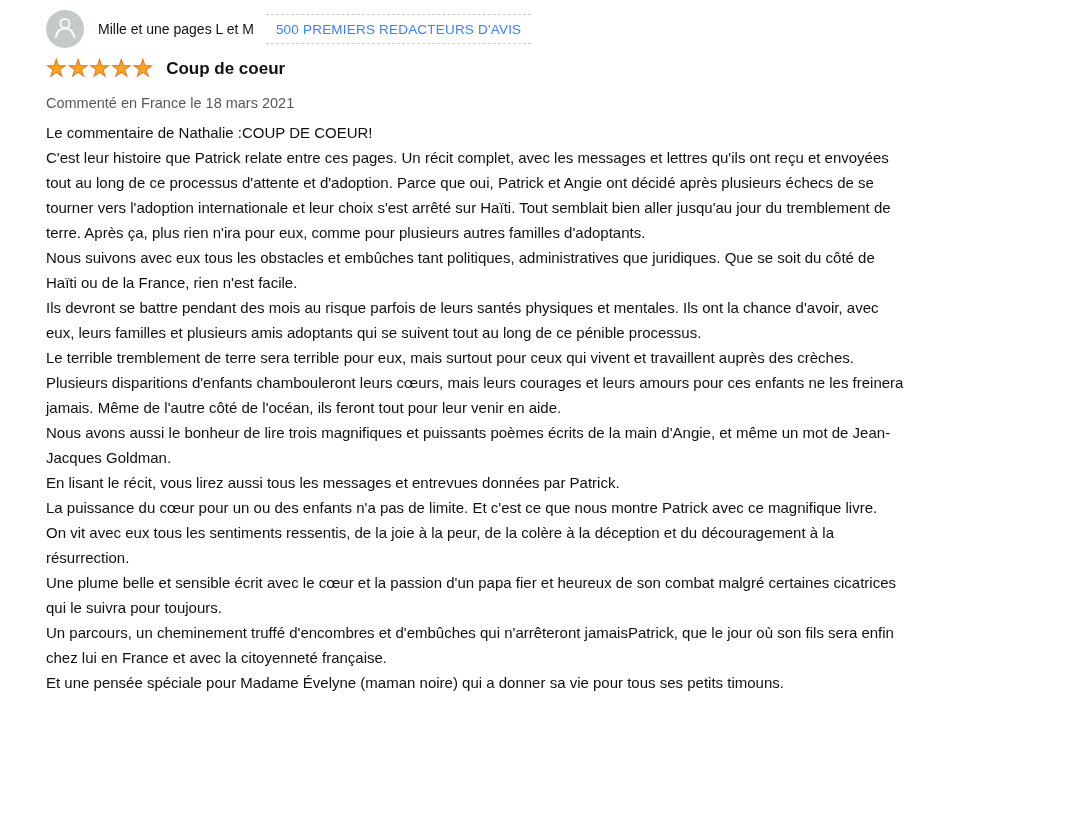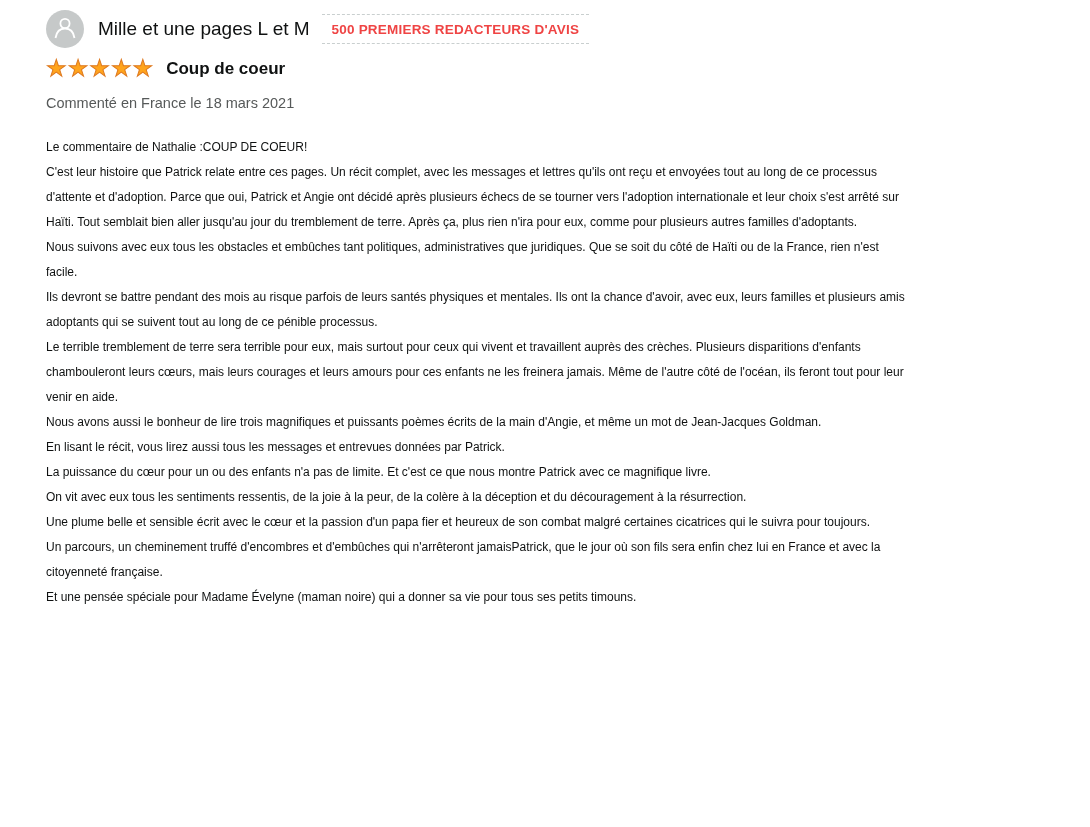--- a/index.html
+++ b/index.html
@@ -25,34 +25,34 @@
     height: 38px;
     border-radius: 50%;
     background: #c6c9c9;
     display: flex;
     align-items: center;
     justify-content: center;
     flex: 0 0 auto;
   }
   .reviewer-name {
     margin-left: 14px;
-    font-size: 19px;
+    font-size: 14px;
     color: #0F1111;
     white-space: nowrap;
     cursor: pointer;
   }
   .badge {
     margin-left: 12px;
     border-top: 1px dashed #c9cfcf;
     border-bottom: 1px dashed #c9cfcf;
     padding: 7px 10px 6px 10px;
     font-size: 13.5px;
-    font-weight: bold;
+    font-weight: normal;
     letter-spacing: 0.2px;
-    color: #ef4444;
+    color: #3b82f6;
     white-space: nowrap;
     cursor: pointer;
   }
   
   .rating-row {
     display: flex;
     align-items: center;
     margin-top: 9px;
     cursor: pointer;
   }
@@ -74,23 +74,23 @@
     color: #0F1111;
   }
   
   .date-line {
     margin-top: 15px;
     font-size: 14.5px;
     color: #565959;
   }
   
   .review-body {
-    margin-top: 24px;
+    margin-top: 9px;
     width: 862px;
-    font-size: 12px;
+    font-size: 15px;
     line-height: 25px;
     color: #0F1111;
   }
   .para {  }
 </style>
 </head>
 <body>
 
 <div class="review-card">
 

